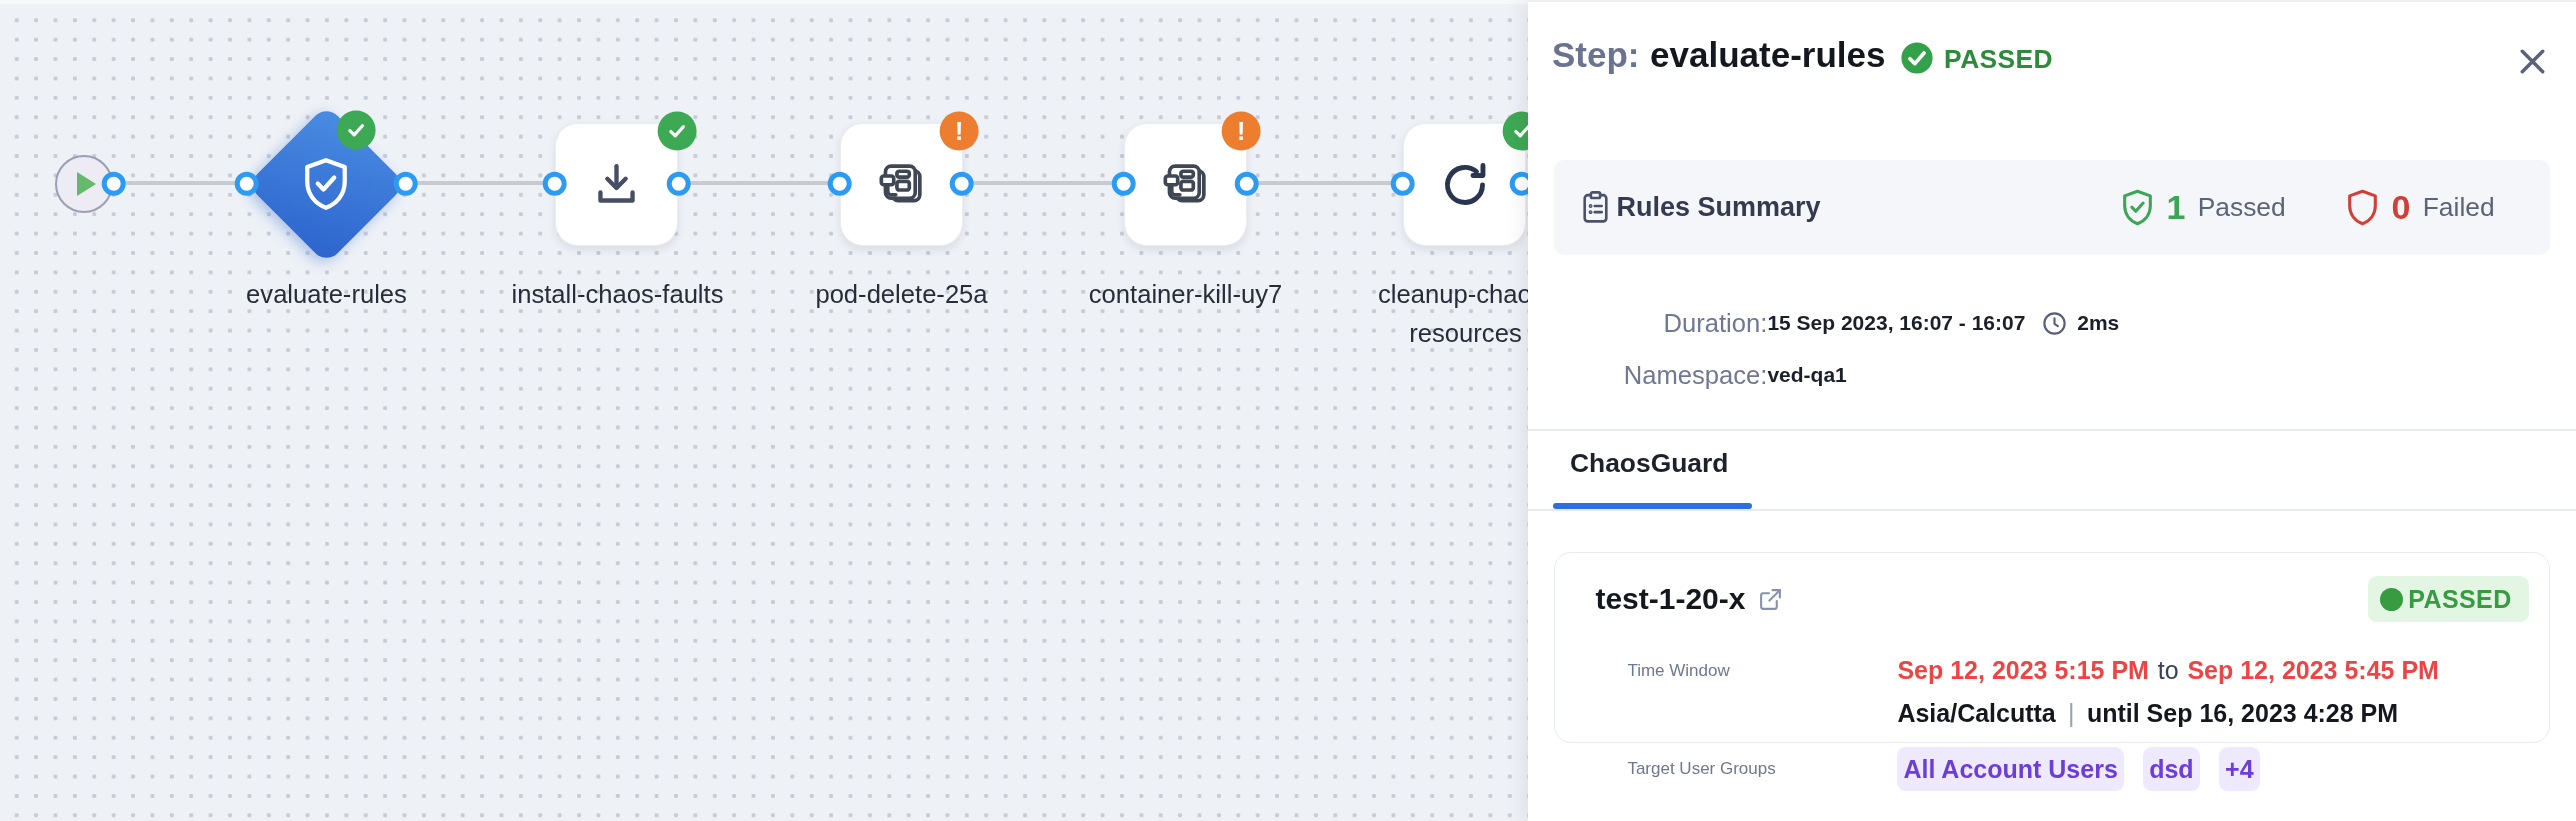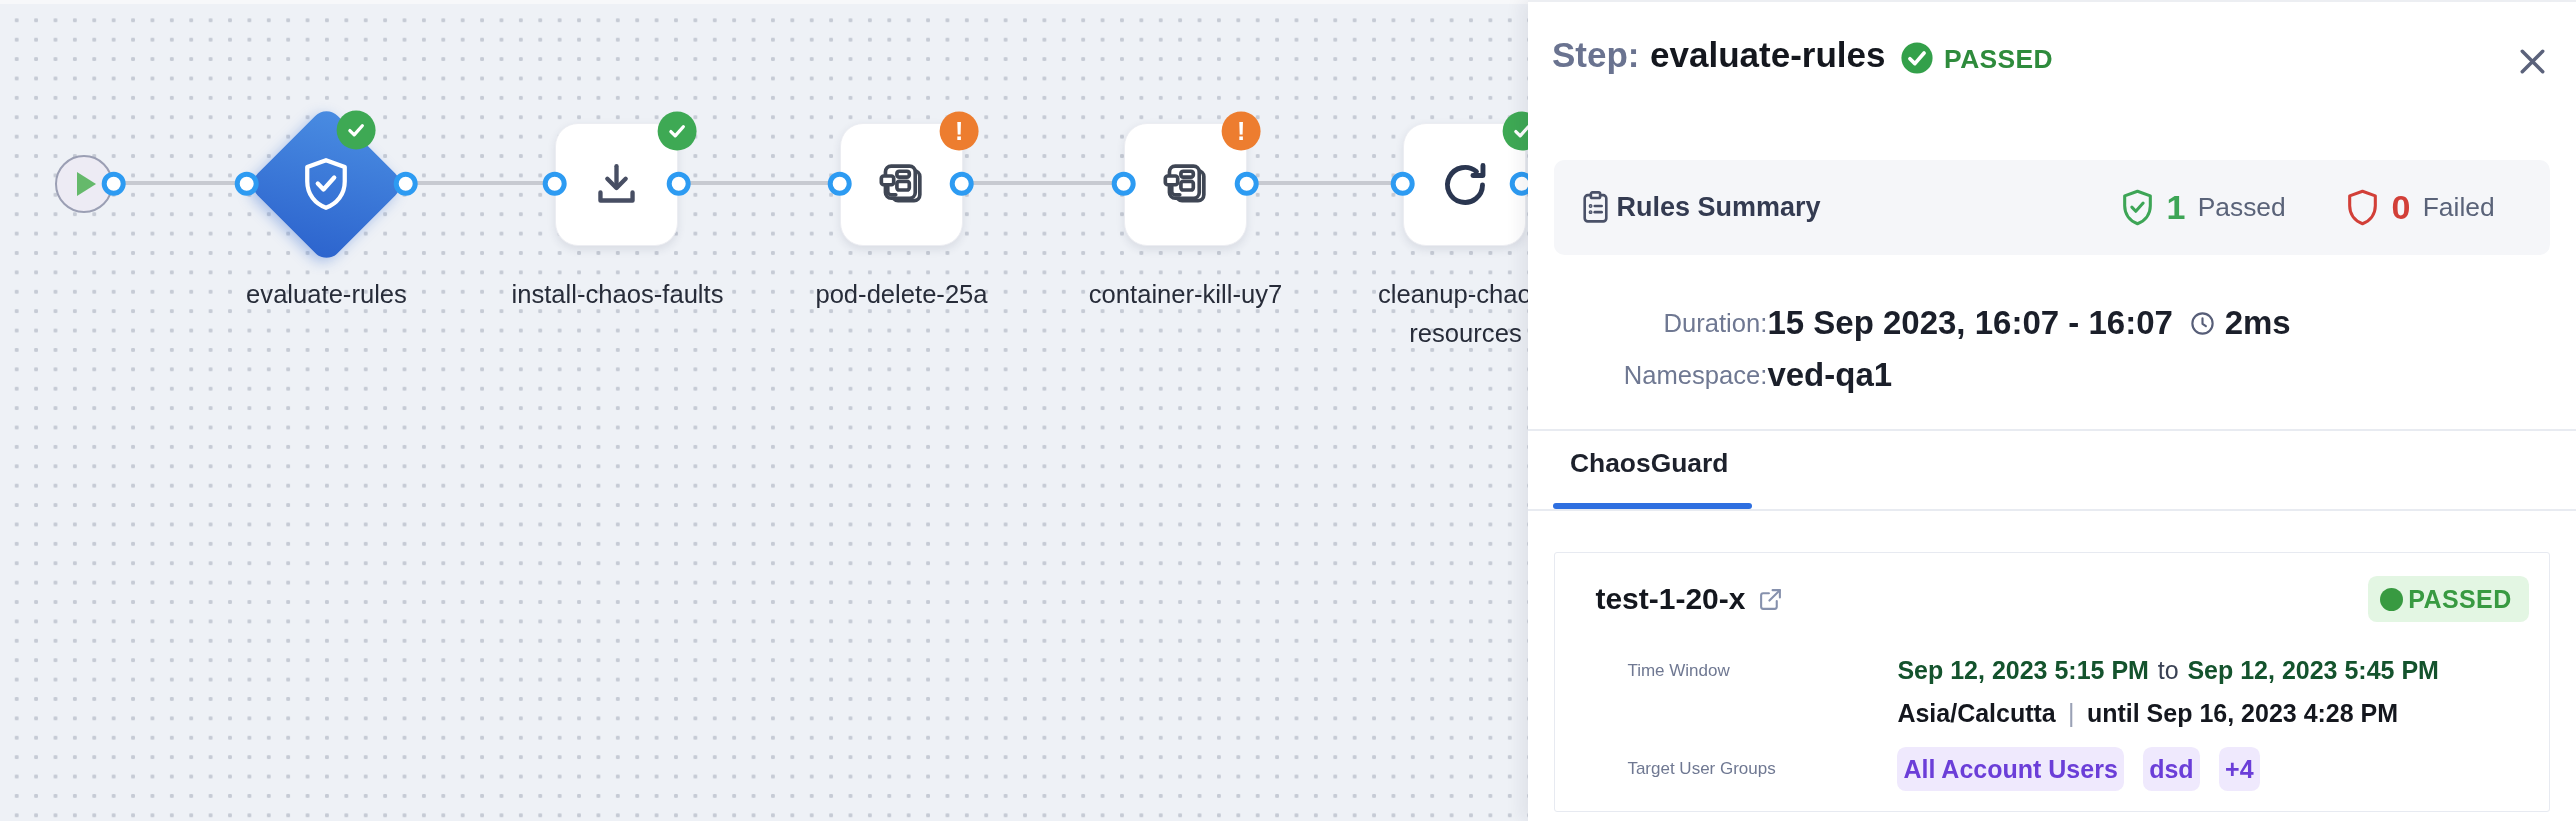--- a/index.html
+++ b/index.html
@@ -56,40 +56,40 @@
   .rules-card .title{font-size:27px;font-weight:600;color:#343b51;margin-left:2px;}
   .stat{display:flex;align-items:center;}
   .stat .cnt{font-size:34px;font-weight:700;margin-left:8.8px;}
   .stat .lbl{font-size:26.4px;color:#5a6379;margin-left:12.3px;}
   .stat.pass .cnt{color:#3da556;}
   .stat.fail .cnt{color:#d23f38;}
   .stats{margin-left:auto;margin-right:32px;display:flex;gap:56px;}
 
   .kv-row{position:absolute;left:26.4px;display:flex;align-items:center;height:34px;text-align:right;}
   .kv-row .k{font-size:25.6px;color:#6f7892;width:213px;}
-  .kv-row .v{font-size:33px;font-weight:600;color:#1b1f2a;display:flex;align-items:center;}
+  .kv-row .v{font-size:21px;font-weight:600;color:#1b1f2a;display:flex;align-items:center;}
   .kv-row .clock{margin:0 8.8px 0 16px;display:flex;}
 
   .divider{position:absolute;left:0;right:0;height:1.8px;background:#e8ebf1;}
 
   .tab{position:absolute;left:42px;top:448px;font-size:26.4px;font-weight:700;color:#1d212c;cursor:pointer;}
   .tab-underline{position:absolute;left:25px;top:503px;width:199px;height:6.2px;border-radius:3.5px;background:#2e6fe0;}
 
-  .guard-card{position:absolute;left:26.4px;right:26.4px;top:552px;height:260px;background:#ffffff;
-    border:1.8px solid #e7eaf1;border-radius:3px;box-sizing:border-box;}
+  .guard-card{position:absolute;left:26.4px;right:26.4px;top:552px;height:191px;background:#ffffff;
+    border:1.8px solid #e7eaf1;border-radius:17px;box-sizing:border-box;}
   .gc-title{position:absolute;left:40px;top:29px;display:flex;align-items:center;cursor:pointer;}
   .gc-title .nm{font-size:30px;font-weight:700;color:#14171e;}
   .gc-title .ext{margin-left:12.3px;display:flex;}
   .gc-badge{position:absolute;right:19.4px;top:23px;height:46px;background:#e3f6e3;border-radius:8.8px;
     display:flex;align-items:center;padding:0 17.6px 0 12.3px;}
   .gc-badge .dot{width:23px;height:23px;border-radius:50%;background:#389a41;margin-right:5.3px;}
   .gc-badge .txt{font-size:25px;font-weight:700;color:#389a41;letter-spacing:0.4px;}
   .gc-row{position:absolute;left:72px;display:flex;align-items:center;}
   .gc-row .k{font-size:17px;color:#6f7892;width:270px;flex:none;}
-  .gc-row .vb{font-size:25px;font-weight:700;color:#14532d;}
+  .gc-row .vb{font-size:25px;font-weight:700;color:#ef4444;}
   .gc-row .vr{font-size:25px;font-weight:400;color:#3a4154;margin:0 8.8px;}
   .gc-row .v2{font-size:25px;font-weight:600;color:#14171e;}
   .gc-row .pipe{font-size:25px;color:#9aa1b5;margin:0 12.3px;font-weight:400;}
   .chips{display:flex;gap:19.4px;}
   .chip{height:44px;border-radius:8.8px;background:#efe9fd;color:#6b3ed8;font-size:25px;font-weight:700;
     display:flex;align-items:center;padding:0 6px;cursor:pointer;}
 
   svg{display:block;}
 </style>
 </head>

